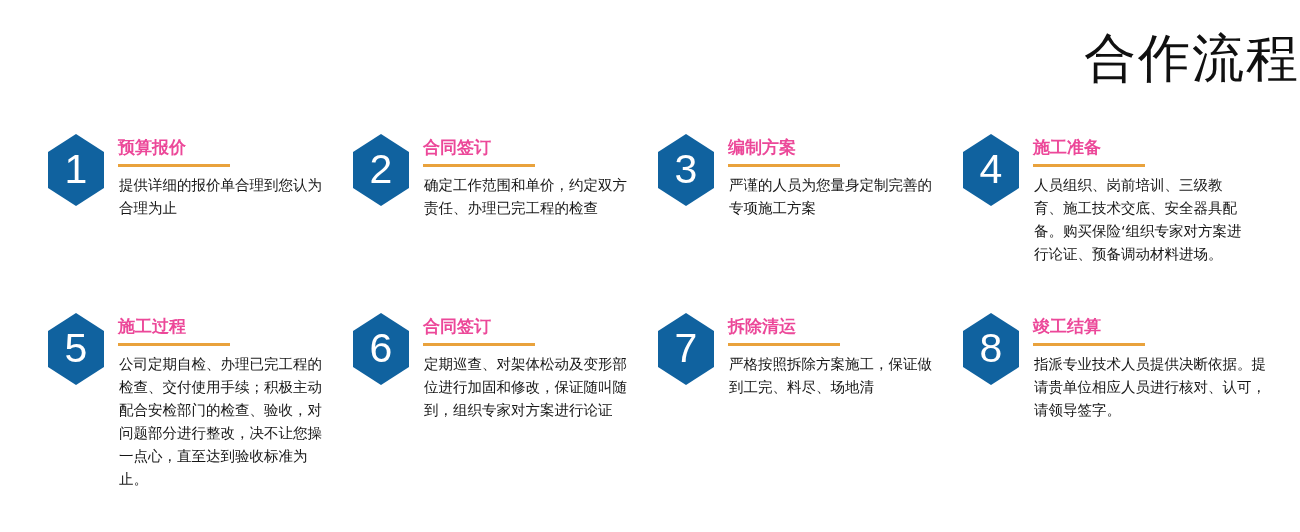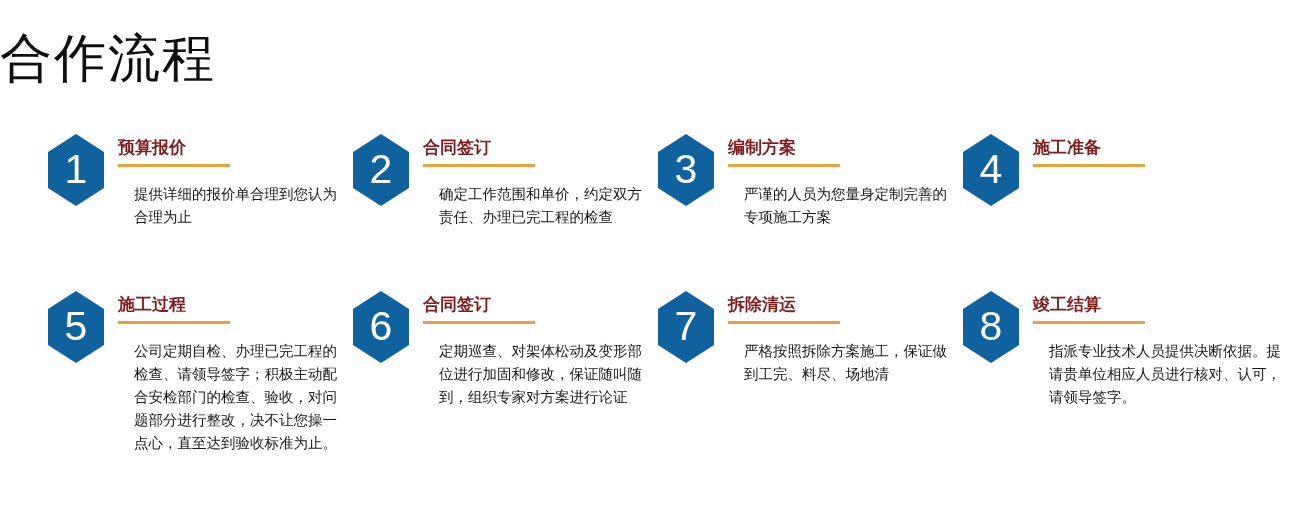--- a/index.html
+++ b/index.html
@@ -21,21 +21,21 @@
     height: 532px;
     background: #ffffff;
   }
 
   
   .page-title {
     position: absolute;
     top: 24px;
     left: 0;
     width: 1300px;
-    text-align: left;
+    text-align: right;
     font-size: 52px;
     line-height: 68px;
     font-weight: 400;
     letter-spacing: 2px;
     color: #101010;
     font-family: "DejaVu Sans", "Liberation Sans", sans-serif;
   }
 
   
   .steps-grid {
@@ -83,37 +83,37 @@
   
   .step-body {
     flex: 1 1 auto;
     min-width: 0;
     padding-top: 4px;
   }
   .step-title {
     font-size: 17px;
     line-height: 22px;
     font-weight: 700;
-    color: #7f1d1d;
+    color: #ec4899;
     font-family: "DejaVu Sans", "Liberation Sans", sans-serif;
     margin: 0 0 6px 0;
     white-space: nowrap;
   }
   .step-rule {
     width: 112px;
     height: 3px;
     background: #e9a23c;
     margin: 0 0 7px 0;
   }
   .step-desc {
     font-size: 14.5px;
     line-height: 23px;
     color: #161616;
     font-family: "DejaVu Sans", "Liberation Sans", sans-serif;
-    margin: 16px;
+    margin: 1px;
     width: 208px;
     word-break: break-all;
     text-align: left;
   }
   
   .step.c4 .step-desc { width: 212px; }
   .step.c8 .step-desc { width: 236px; }
 </style>
 </head>
 <body>
@@ -157,31 +157,32 @@
       </div>
     </div>
 
     <div class="step c4">
       <div class="hex">
         <span class="hex-num">4</span>
       </div>
       <div class="step-body">
         <div class="step-title">施工准备</div>
         <div class="step-rule"></div>
+        <div class="step-desc">人员组织、岗前培训、三级教育、施工技术交底、安全器具配备。购买保险‘组织专家对方案进行论证、预备调动材料进场。</div>
       </div>
     </div>
 
     <div class="step c5">
       <div class="hex">
         <span class="hex-num">5</span>
       </div>
       <div class="step-body">
         <div class="step-title">施工过程</div>
         <div class="step-rule"></div>
-        <div class="step-desc">公司定期自检、办理已完工程的检查、请领导签字；积极主动配合安检部门的检查、验收，对问题部分进行整改，决不让您操一点心，直至达到验收标准为止。</div>
+        <div class="step-desc">公司定期自检、办理已完工程的检查、交付使用手续；积极主动配合安检部门的检查、验收，对问题部分进行整改，决不让您操一点心，直至达到验收标准为止。</div>
       </div>
     </div>
 
     <div class="step c6">
       <div class="hex">
         <span class="hex-num">6</span>
       </div>
       <div class="step-body">
         <div class="step-title">合同签订</div>
         <div class="step-rule"></div>

